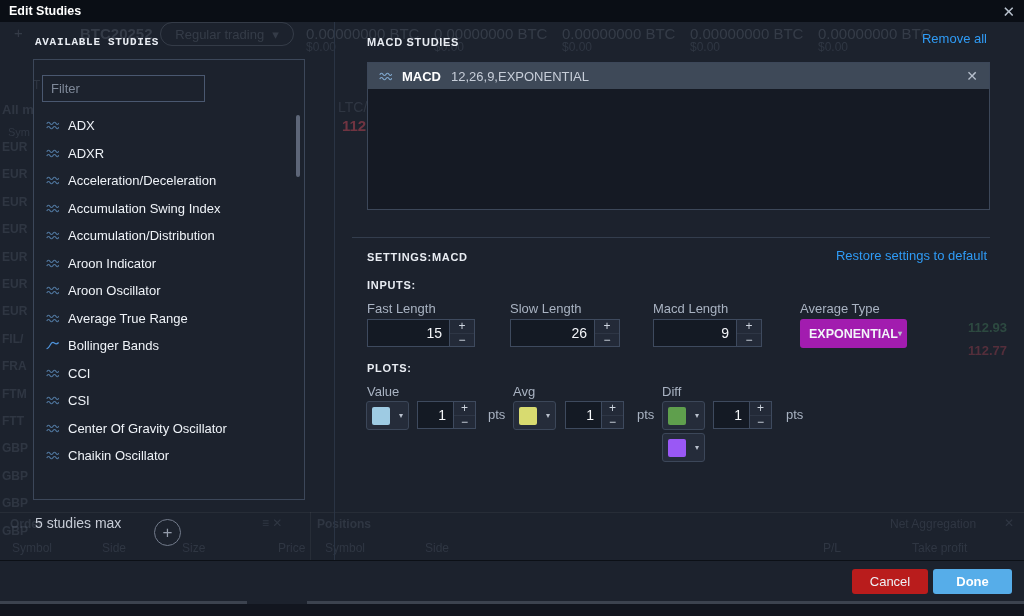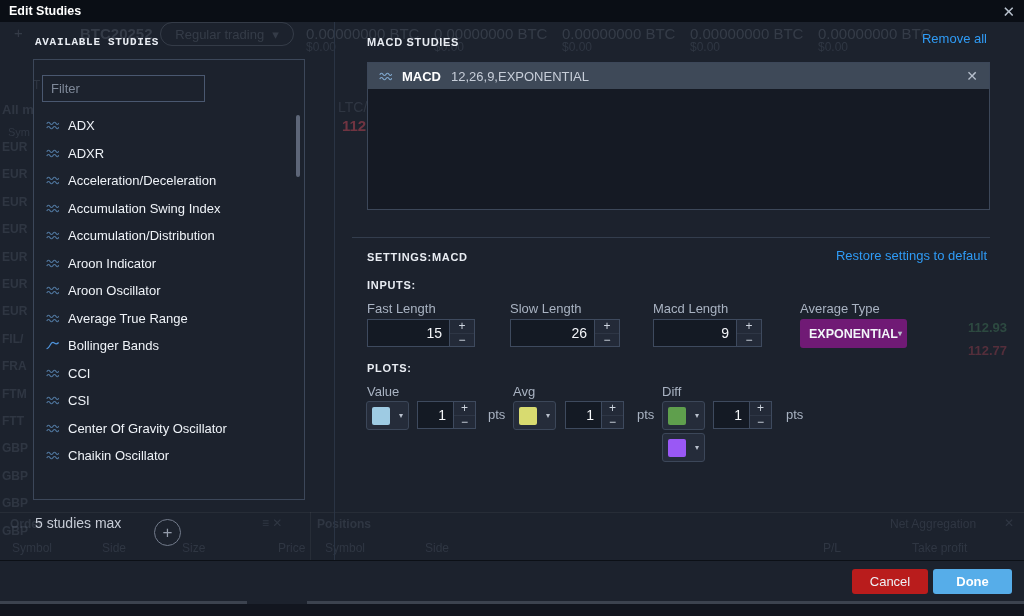--- a/index.html
+++ b/index.html
@@ -52,21 +52,21 @@
   .flabel{position:absolute;font-size:13px;color:#a9b3c2;}
   .numbox{position:absolute;height:28px;border:1px solid #3e4a5e;background:#141a24;
           display:flex;align-items:stretch;box-sizing:border-box;}
   .numval{flex:1;display:flex;align-items:center;justify-content:flex-end;
           color:#f4f6f9;font-size:14px;padding-right:7px;}
   .stepper{width:24px;display:flex;flex-direction:column;background:#232a38;border-left:1px solid #3e4a5e;}
   .stepper.narrow{width:21px;}
   .step{flex:1;display:flex;align-items:center;justify-content:center;font-size:12px;
         color:#cfd6e0;line-height:1;cursor:default;}
   .step.up{border-bottom:1px solid #2e3645;}
-  .dropdown{position:absolute;left:800px;top:319px;width:107px;height:29px;background:#701a75;
+  .dropdown{position:absolute;left:800px;top:319px;width:107px;height:29px;background:#a21caf;
             border-radius:3px;display:flex;align-items:center;padding:0 9px;box-sizing:border-box;
             font-weight:bold;font-size:12.5px;color:#f2f5f9;}
   .caret{font-size:8px;color:#b9c1cd;margin-left:auto;}
   .colorsel{position:absolute;width:43px;height:29px;border:1px solid #3c4759;background:#252c3a;
             border-radius:3px;display:flex;align-items:center;padding:0 5px;gap:5px;box-sizing:border-box;}
   .swatch{width:18px;height:18px;border-radius:2px;background:#888;}
   .pts{position:absolute;font-size:13px;color:#a9b3c2;}
   
   .footdiv{position:absolute;left:0;top:560px;width:1024px;height:1px;background:#0c1016;}
   .btn{position:absolute;top:569px;height:25px;border-radius:3px;display:flex;align-items:center;

